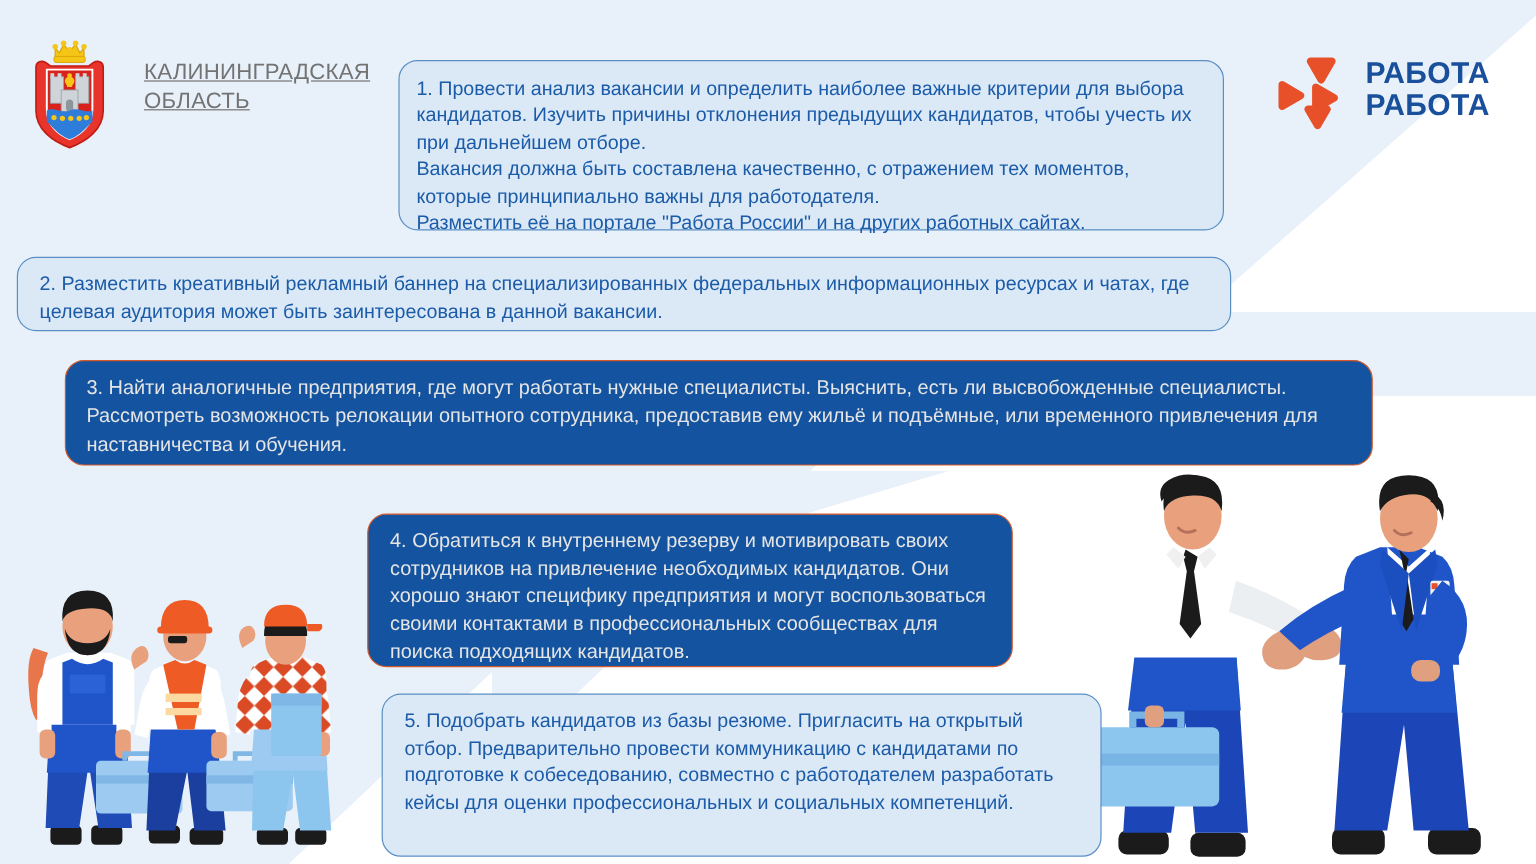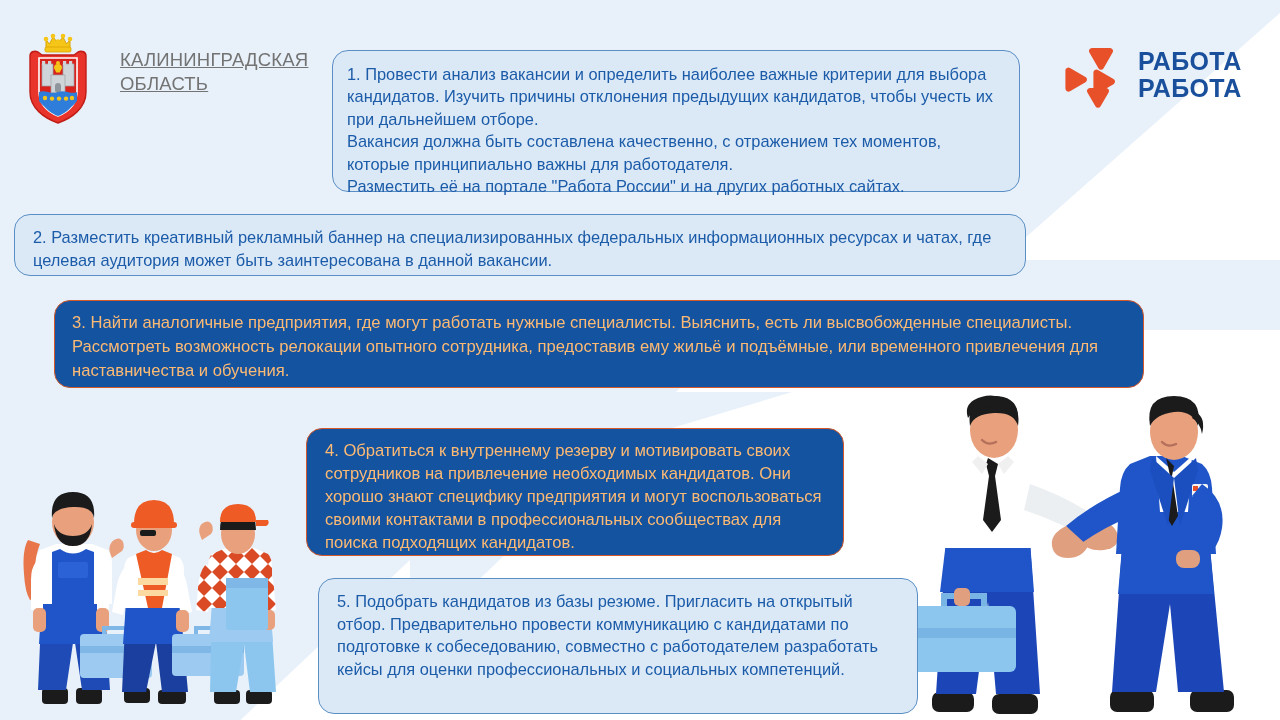--- a/index.html
+++ b/index.html
@@ -87,21 +87,21 @@
     border-radius: 16px;
   }
   .box-light {
     background: #dbe9f7;
     border: 1.6px solid #5b8fc4;
     color: #1b5ba8;
   }
   .box-dark {
     background: #14539f;
     border: 1.4px solid #d4582a;
-    color: #fdba74;
+    color: #e5e5e5;
   }
   .box-text {
     margin: 0;
     white-space: pre-line;
   }
 
   #box1 { left: 332px; top: 50px; width: 688px; height: 142px; }
   #box1 .box-text { padding: 12px 14px 0 14px; font-size: 16.4px; line-height: 1.37; }
 
   #box2 { left: 14px; top: 214px; width: 1012px; height: 62px; }

